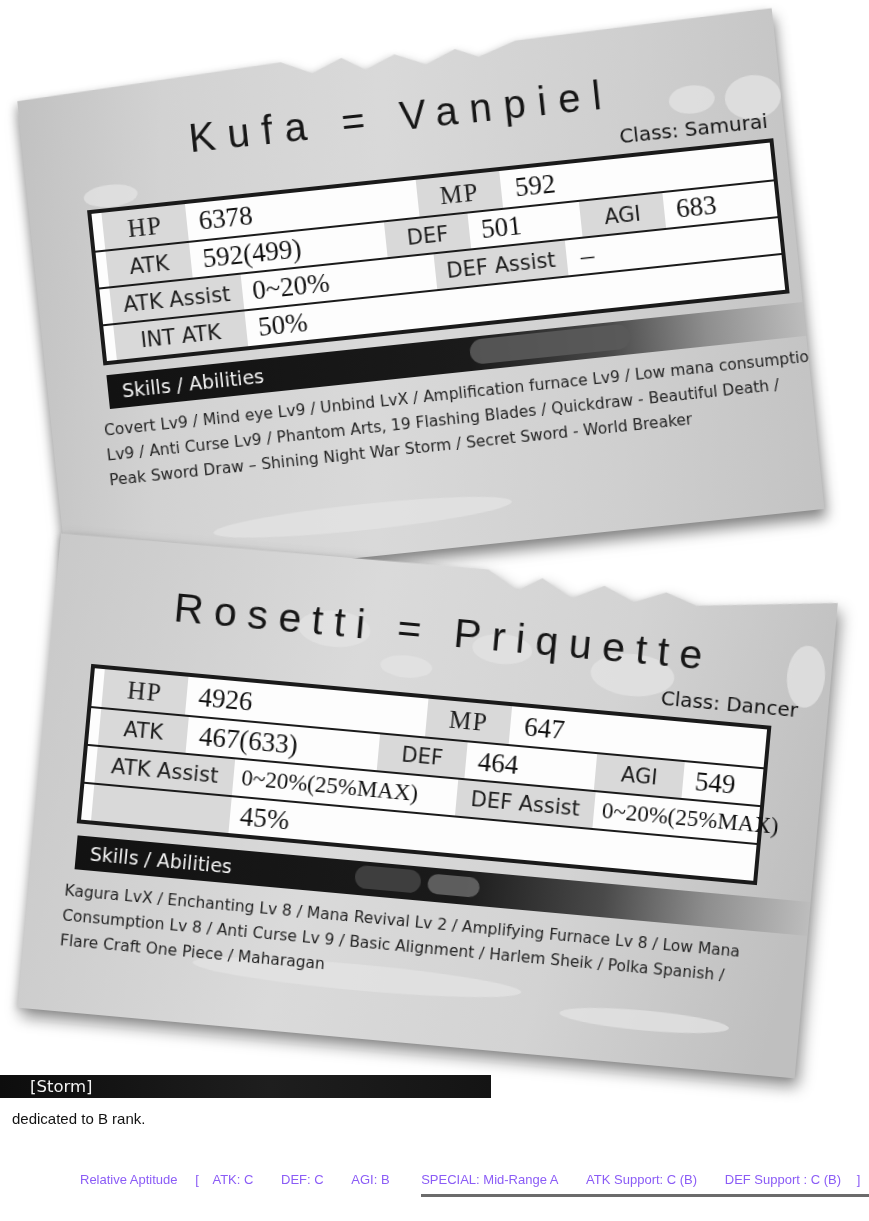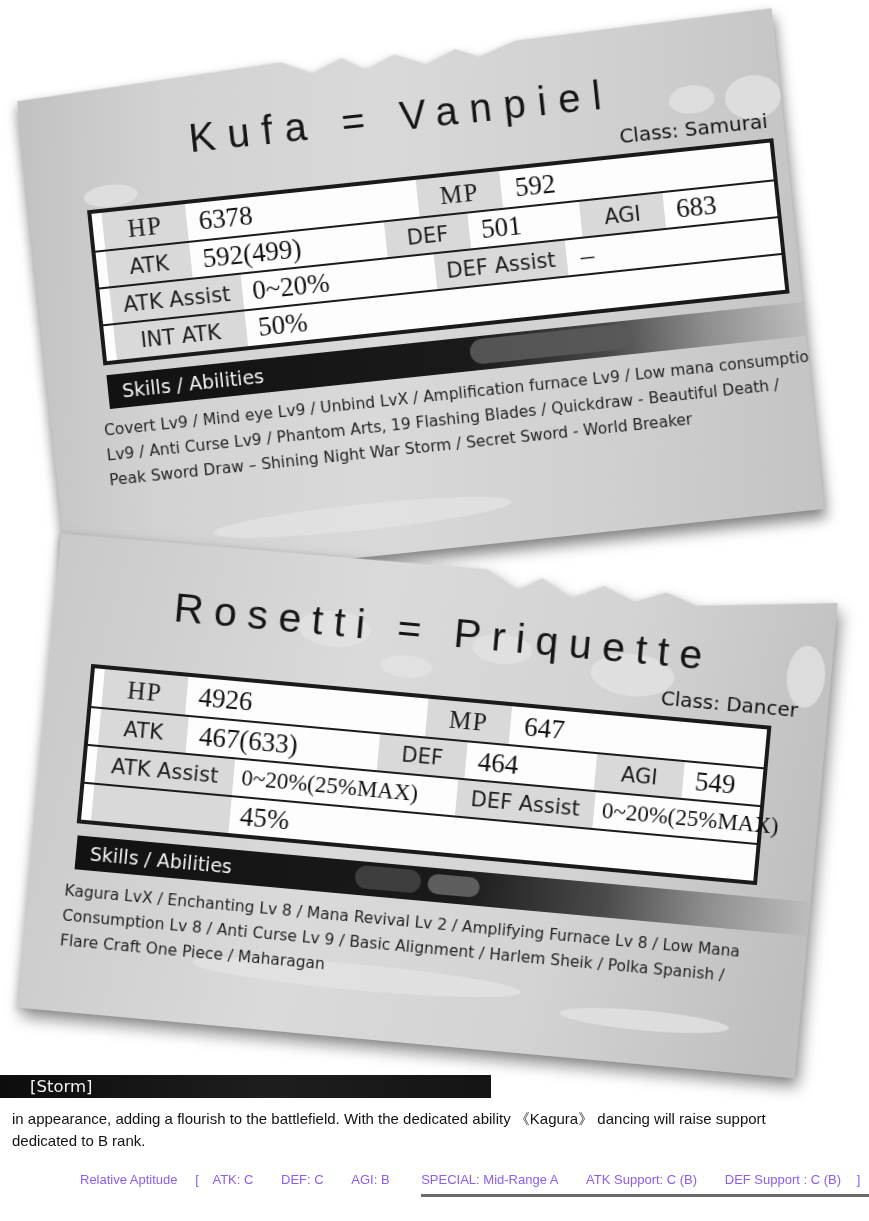--- a/index.html
+++ b/index.html
@@ -183,21 +183,20 @@
       </div>
     </div>
   </div>
 </div>
 
 <div class="class-tag-bar">
   <div class="class-tag-text">[Storm]</div>
 </div>
 
 <div class="class-desc">
-  <div>in appearance, adding a flourish to the battlefield. With the dedicated ability 《Kagura》 dancing will raise support</div>
   <div>dedicated to B rank.</div>
 </div>
 
 <div class="aptitude-line">
   <span class="apt-gap" style="margin-right:14px">Relative Aptitude</span>
   <span class="apt-gap" style="margin-right:10px">[</span>
   <span class="apt-gap">ATK: C</span>
   <span class="apt-gap">DEF: C</span>
   <span class="apt-gap" style="margin-right:28px">AGI: B</span>
   <span class="apt-underline">

